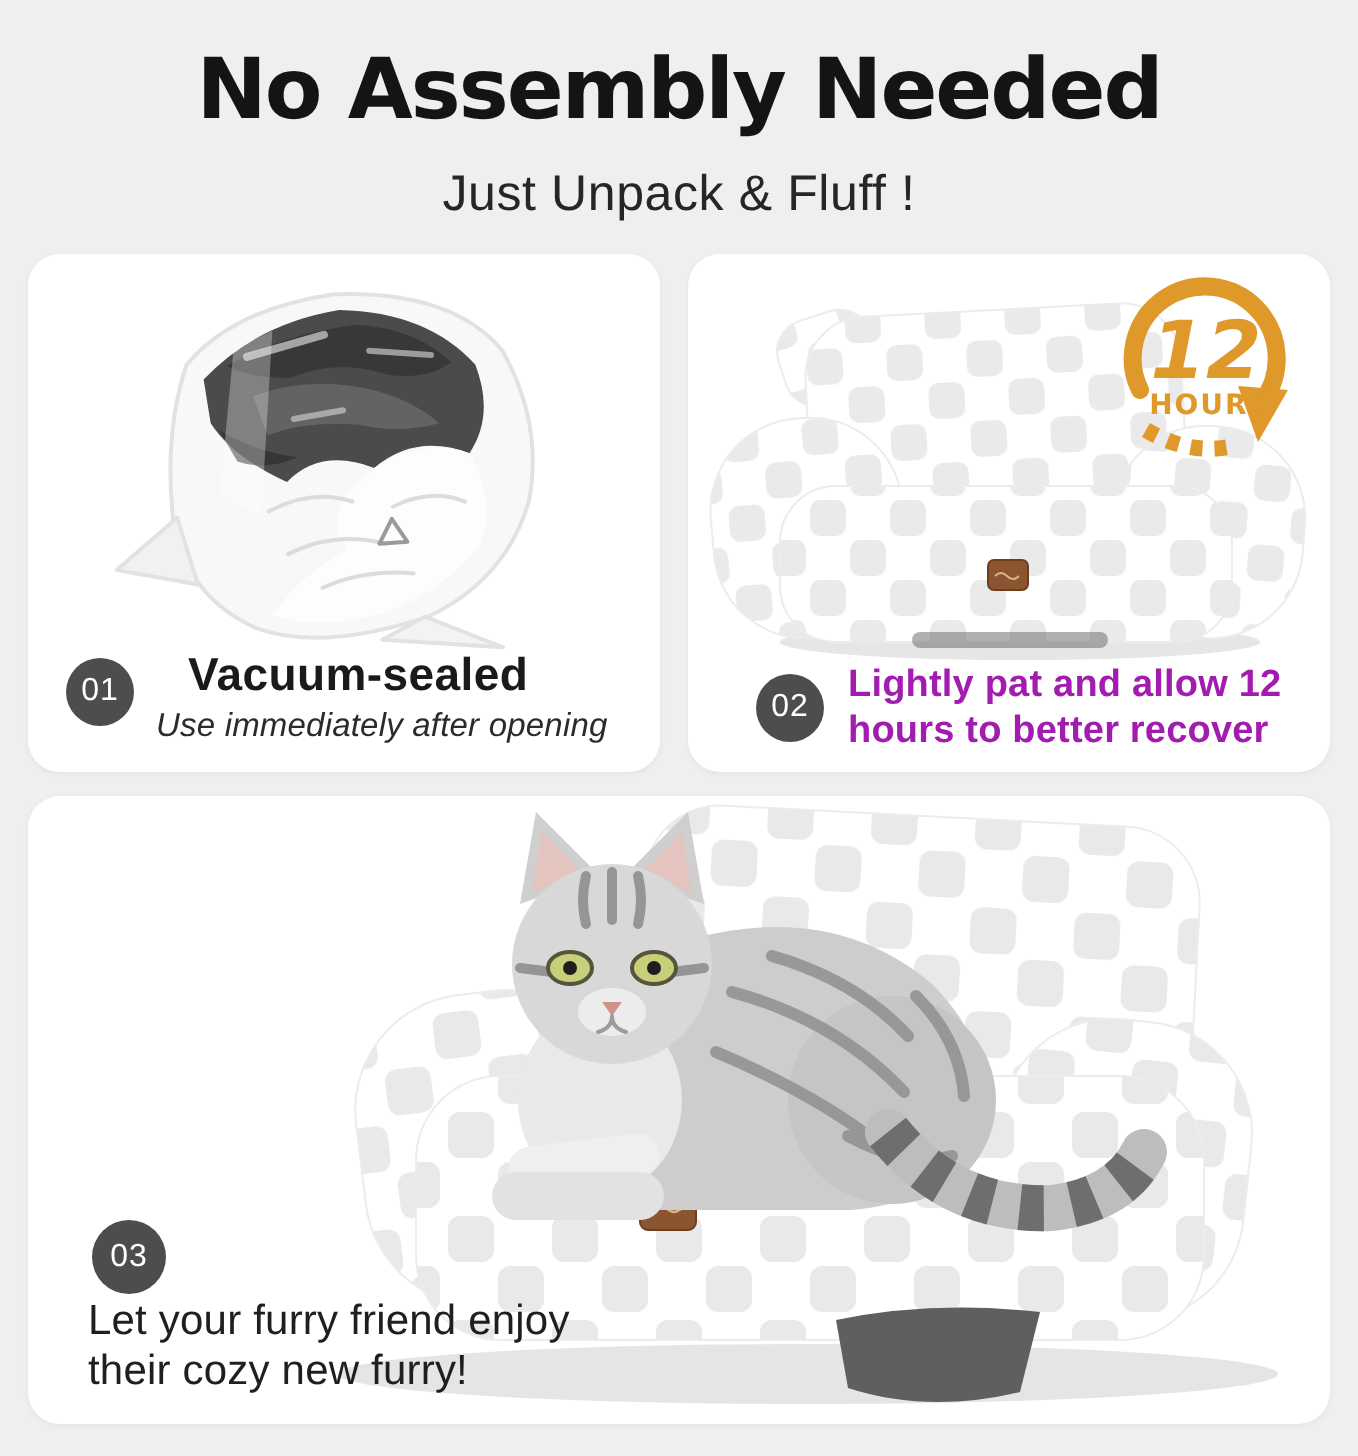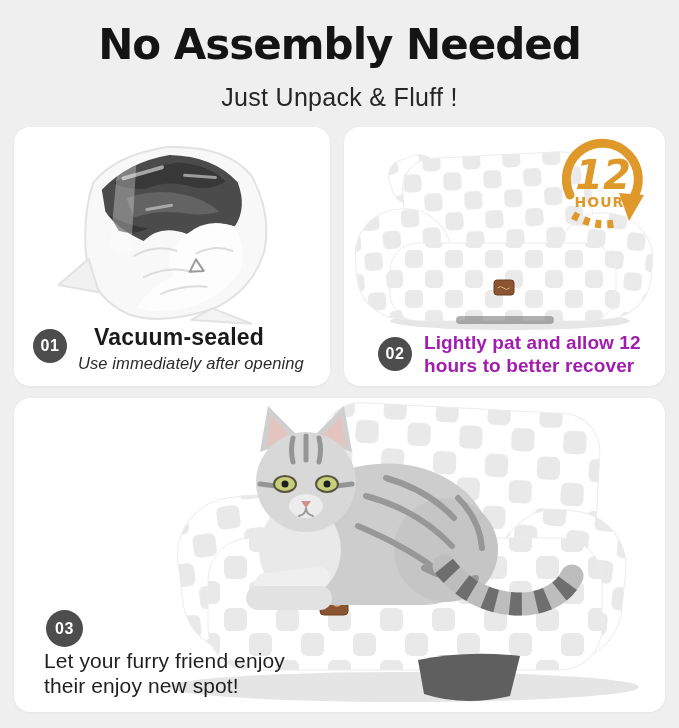--- a/index.html
+++ b/index.html
@@ -22,21 +22,21 @@
     position:absolute;background:#ffffff;border-radius:16px;
     box-shadow:0 1px 3px rgba(0,0,0,.05);
   }
   .card1{left:14px;top:127px;width:316px;height:259px;}
   .card2{left:344px;top:127px;width:321px;height:259px;}
   .card3{left:14px;top:398px;width:651px;height:314px;}
   .card svg.illus{position:absolute;display:block;}
   
   .step-badge{
     flex:0 0 auto;width:34px;height:34px;border-radius:50%;background:#4d4d4d;
-    color:#ffffff;font-size:16px;font-weight:bold;display:flex;
+    color:#ffffff;font-size:16px;font-weight:normal;display:flex;
     align-items:center;justify-content:center;letter-spacing:.5px;
   }
   .foot1{position:absolute;left:19px;bottom:13px;display:flex;gap:11px;align-items:flex-start;}
   .foot1 .step-badge{margin-top:5px;}
   .t-title{font-size:23px;font-weight:bold;color:#1a1a1a;letter-spacing:.2px;margin-left:16px;}
   .t-sub{font-size:16.5px;color:#2b2b2b;margin-top:3px;letter-spacing:.1px;font-style:italic;}
   .foot2{position:absolute;left:34px;bottom:9px;display:flex;gap:12px;align-items:center;}
   .t-desc2{font-size:19px;line-height:1.22;color:#a21caf;letter-spacing:.1px;font-weight:bold;}
   .badge3{position:absolute;left:32px;top:212px;}
   .t-desc3{position:absolute;left:30px;top:251px;font-size:21px;line-height:1.17;color:#1f1f1f;letter-spacing:.1px;}
@@ -209,17 +209,17 @@
         <path d="M287,103 L297,103 L292,110 Z" fill="#cf9189"></path>
         <path d="M292,110 Q292,116 285,118 M292,110 Q292,116 299,118" fill="none" stroke="#9c9c9c" stroke-width="2" stroke-linecap="round"></path>
       </g>
     </svg>
 
     <div class="step-badge badge3" style="width:37px;height:37px;">
       <span>03</span>
     </div>
     <div class="t-desc3">
       <div>Let your furry friend enjoy</div>
-      <div>their enjoy new spot!</div>
+      <div>their cozy new furry!</div>
     </div>
   </section>
 
 </div>
 
 </body></html>

